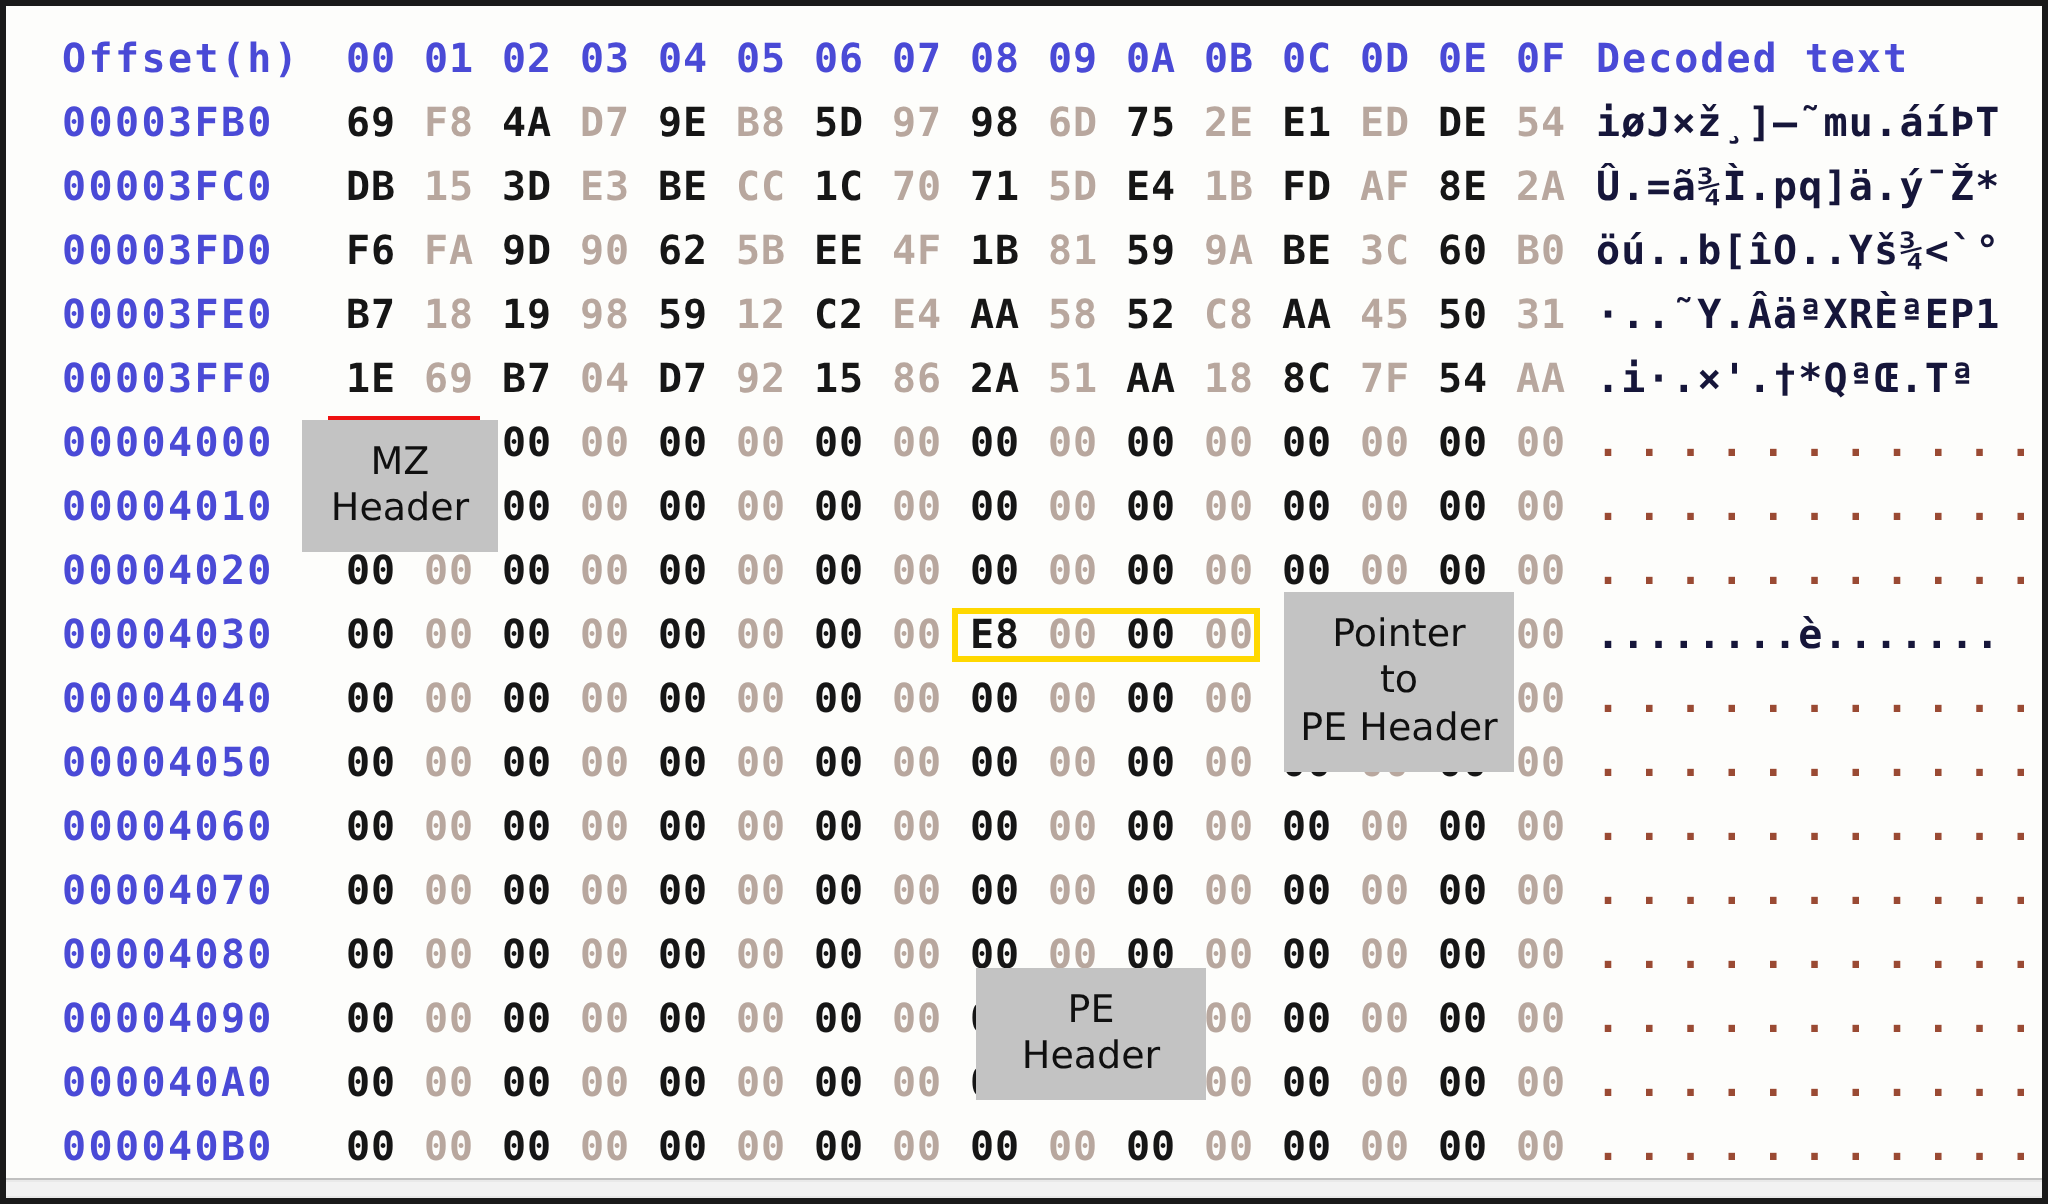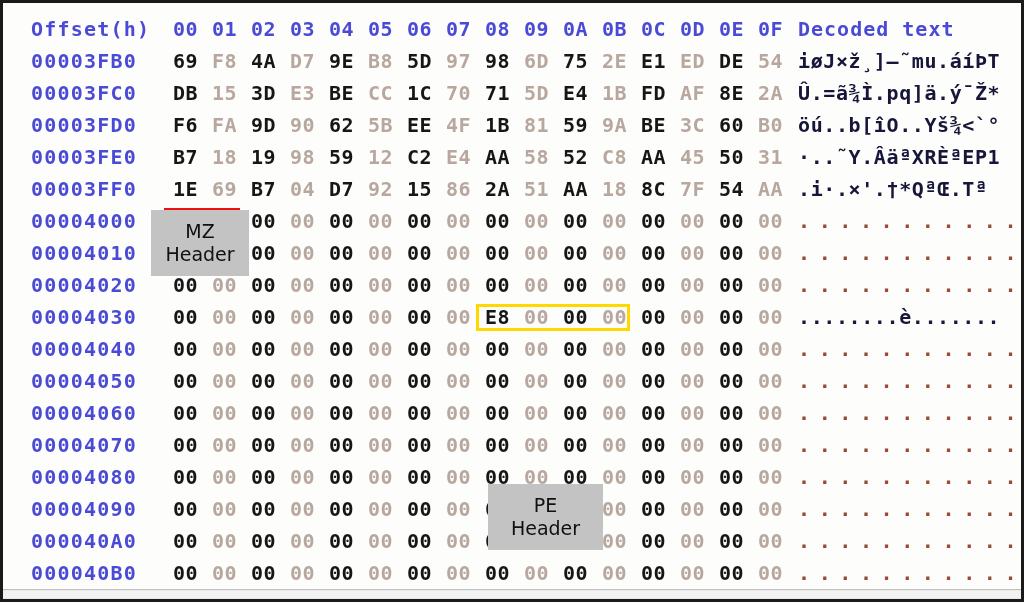--- a/index.html
+++ b/index.html
@@ -164,20 +164,25 @@
       <div class="row" style="top: 682px;"></div>
       <div class="hl hl-red" style="left: 161px; top: 205px; width: 76px; height: 27px;"></div>
       <div class="hl hl-yellow" style="left: 473px; top: 301px; width: 154px; height: 27px;"></div>
     </div>
 
   <div class="callout" id="callout-mz" style="left:148px; top:207px; width:98px; height:66px;">
     <div>MZ</div>
     <div>Header</div>
   </div>
 
+  <div class="callout" id="callout-ptr" style="left:639px; top:293px; width:115px; height:90px;">
+    <div>Pointer</div>
+    <div>to</div>
+    <div>PE Header</div>
+  </div>
 
   <div class="callout" id="callout-pe" style="left:485px; top:481px; width:115px; height:66px;">
     <div>PE</div>
     <div>Header</div>
   </div>
 
   <div id="bottom-scroll">
     <div class="thumb"></div>
   </div>
 </div>

